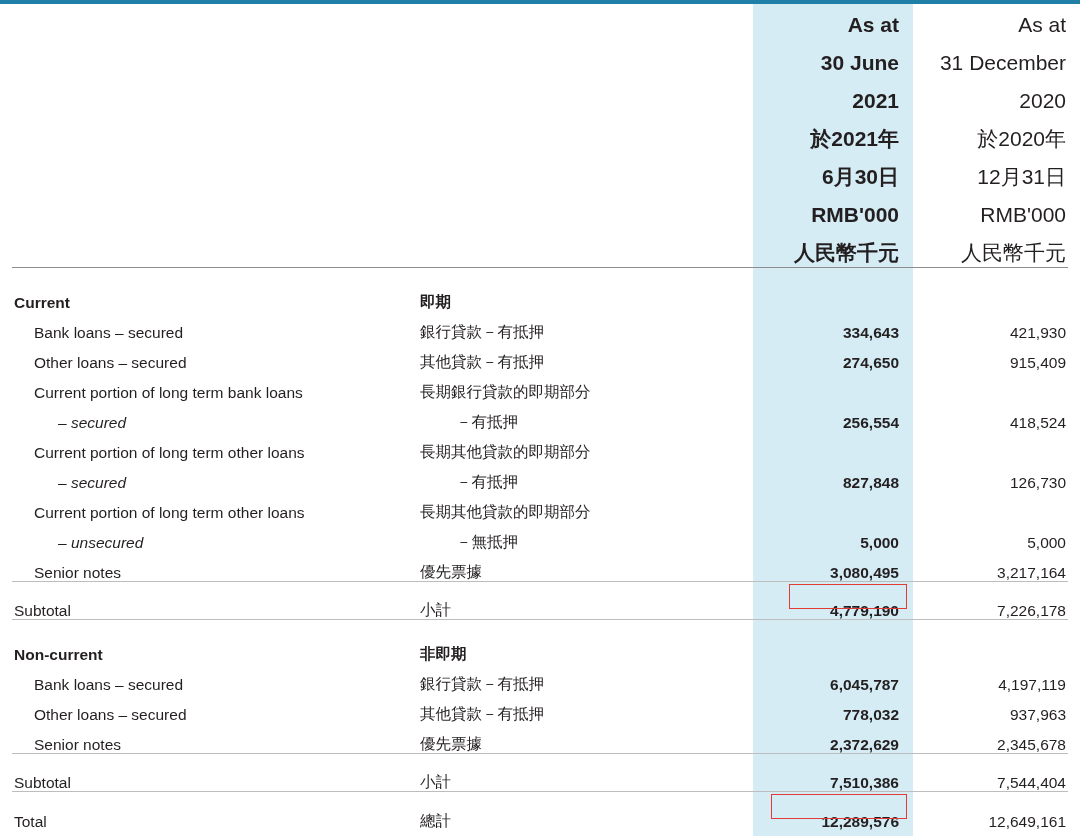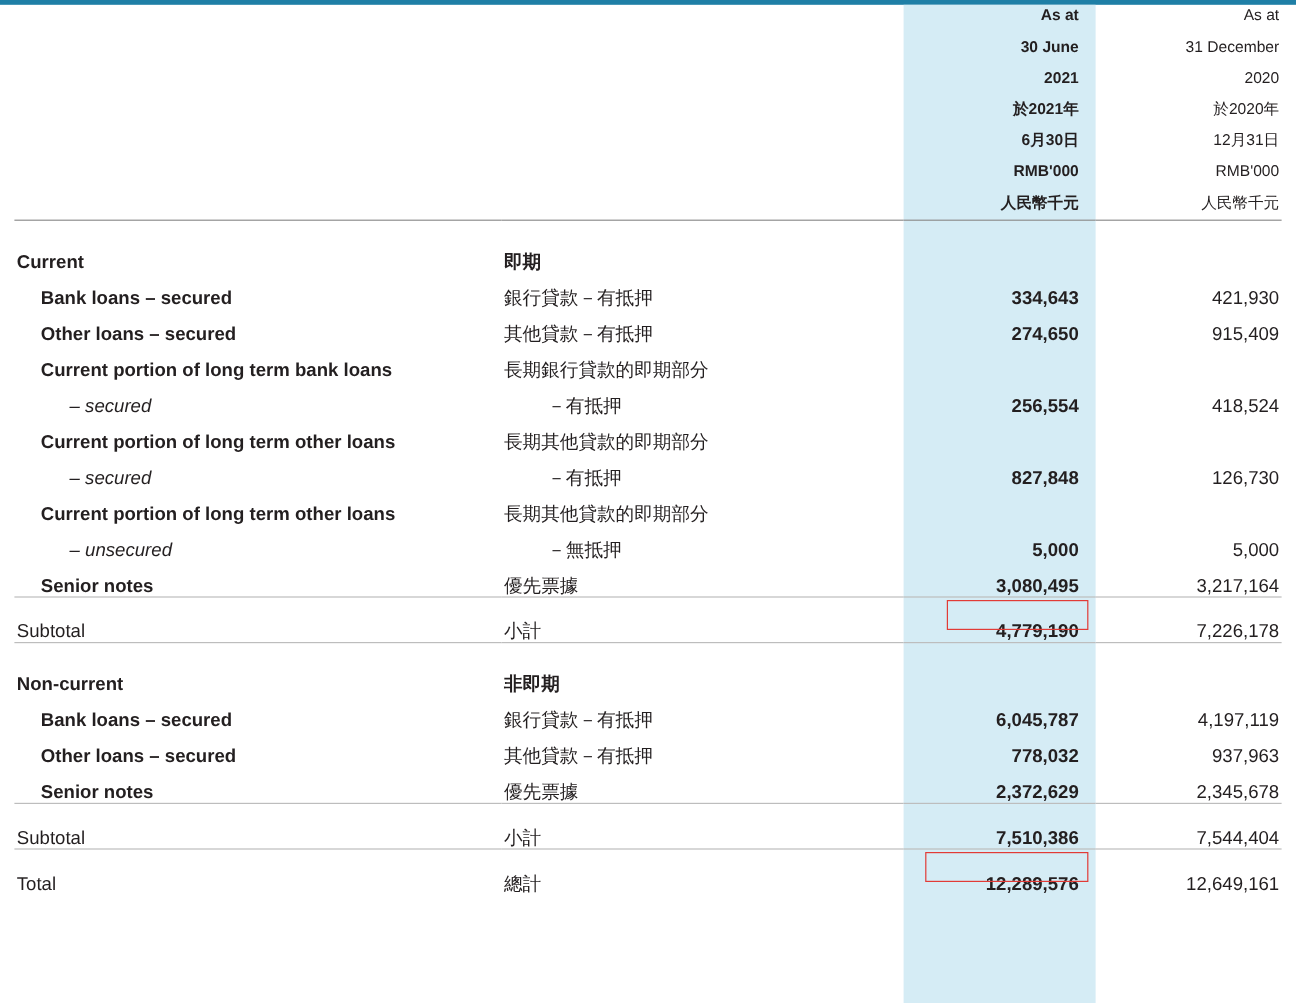--- a/index.html
+++ b/index.html
@@ -56,22 +56,22 @@
   td, th {
     padding: 0;
     vertical-align: bottom;
     font-size: 15.5px;
     line-height: 1.0;
   }
 
   
   .hdr-cell {
     text-align: right;
-    padding: 0 8px 0 0;
-    font-size: 13px;
+    padding: 12px 8px 0 0;
+    font-size: 21px;
     color: #231f20;
     white-space: nowrap;
   }
   .hdr-cell.cur { font-weight: bold; padding-right: 14px; }
   .hdr-cell.prev { font-weight: normal; padding-right: 2px; }
   .hdr-line { height: 26px; line-height: 26px; }
   .hdr-pad-top { height: 26px; }
 
   
   tr.rule-row td {
@@ -83,21 +83,21 @@
   }
   tr.rule-row.thin td { border-bottom: 1px solid #bdbdbd; }
 
   
   .lbl-en {
     padding-left: 2px;
     padding-right: 6px;
     white-space: nowrap;
     margin-left: 28px;
   }
-  .lbl-en.indent { padding-left: 22px; font-weight: bold; }
+  .lbl-en.indent { padding-left: 22px; }
   .lbl-en.indent2 { padding-left: 46px; font-style: italic; }
   .lbl-zh {
     padding-left: 2px;
     padding-right: 6px;
     white-space: nowrap;
     font-family: "DejaVu Sans", "Liberation Sans", sans-serif;
   }
   .lbl-zh.indent2 { padding-left: 38px; }
   .num {
     text-align: right;

